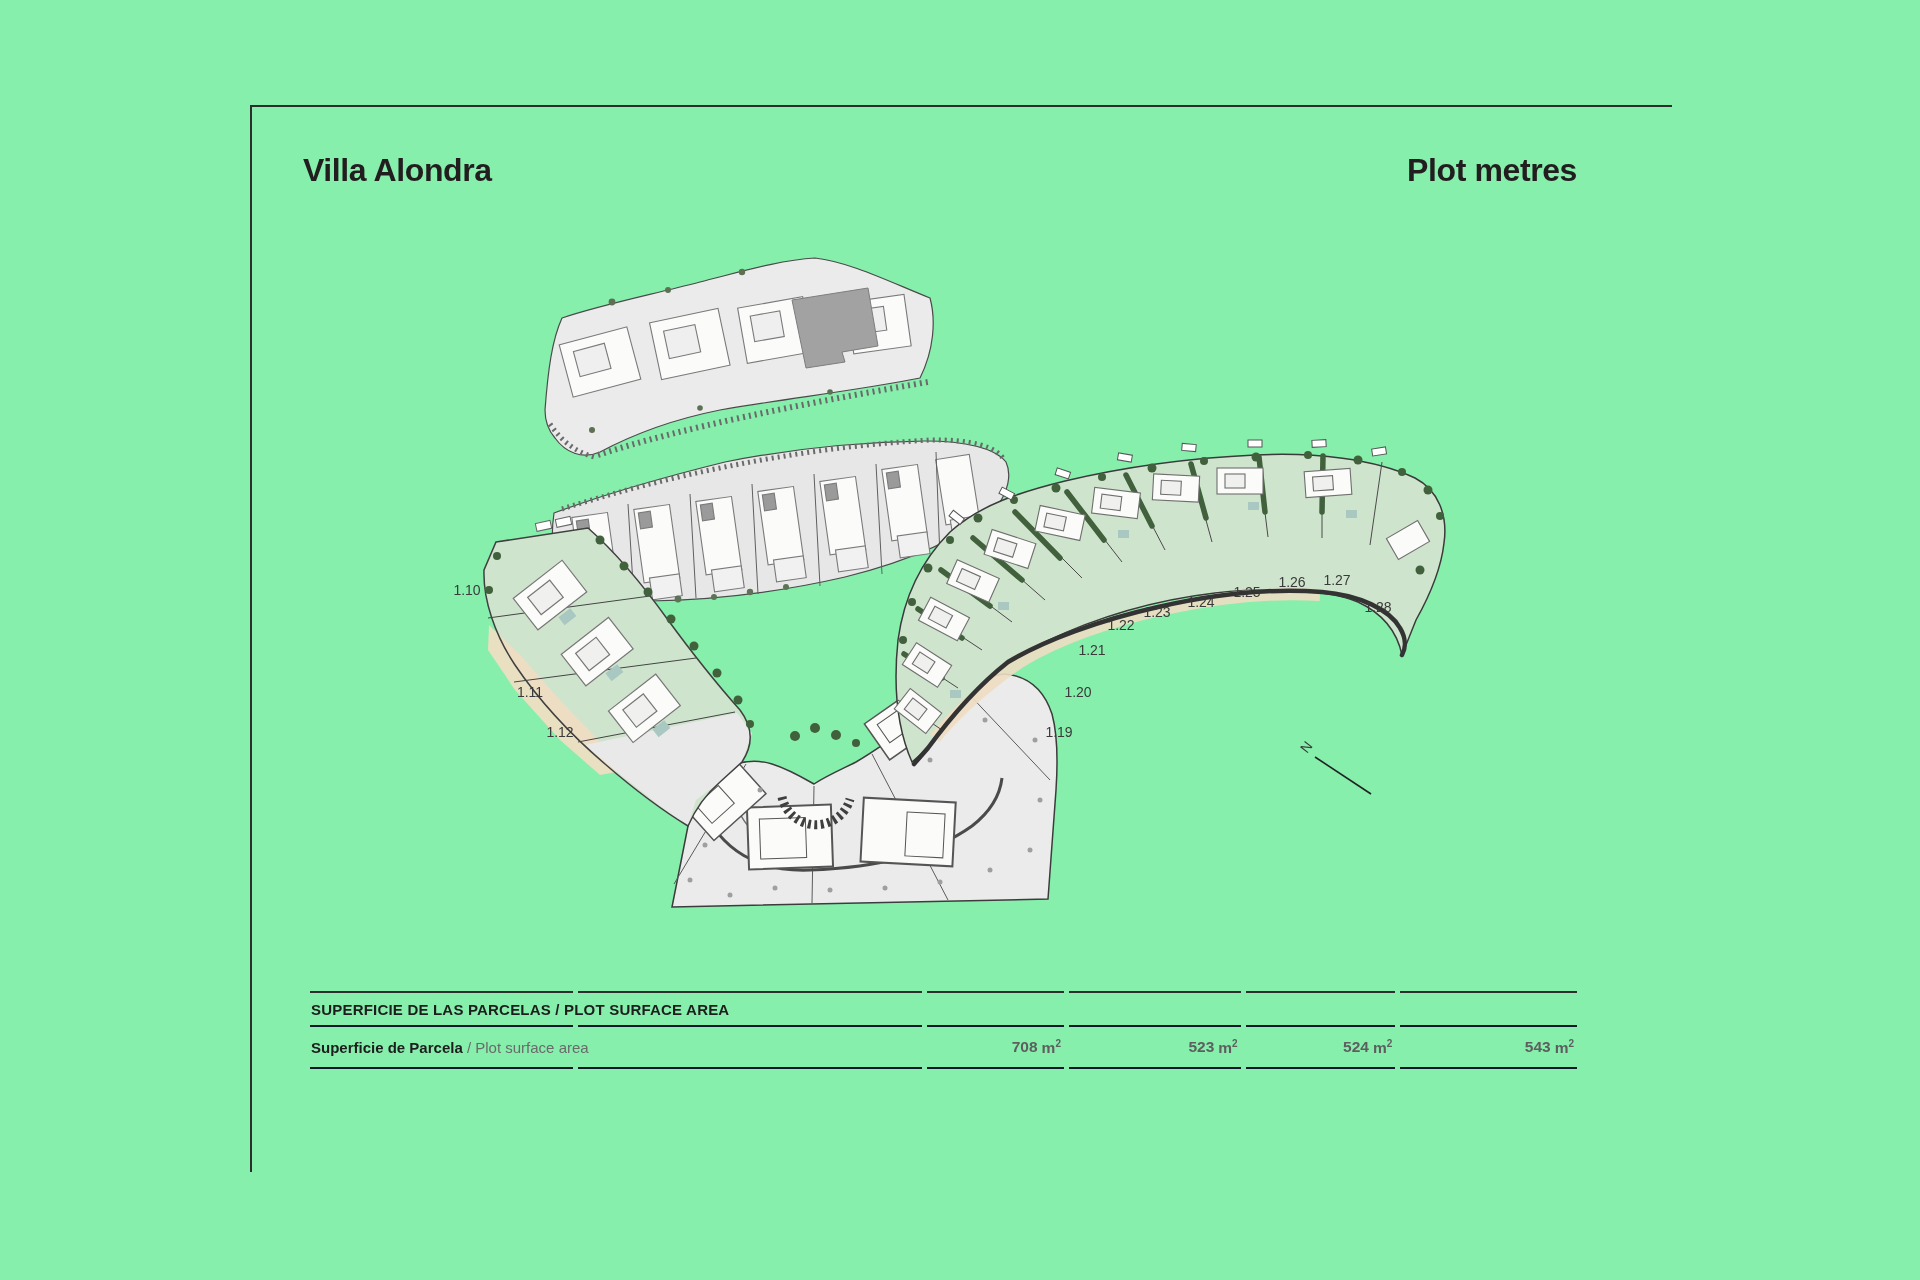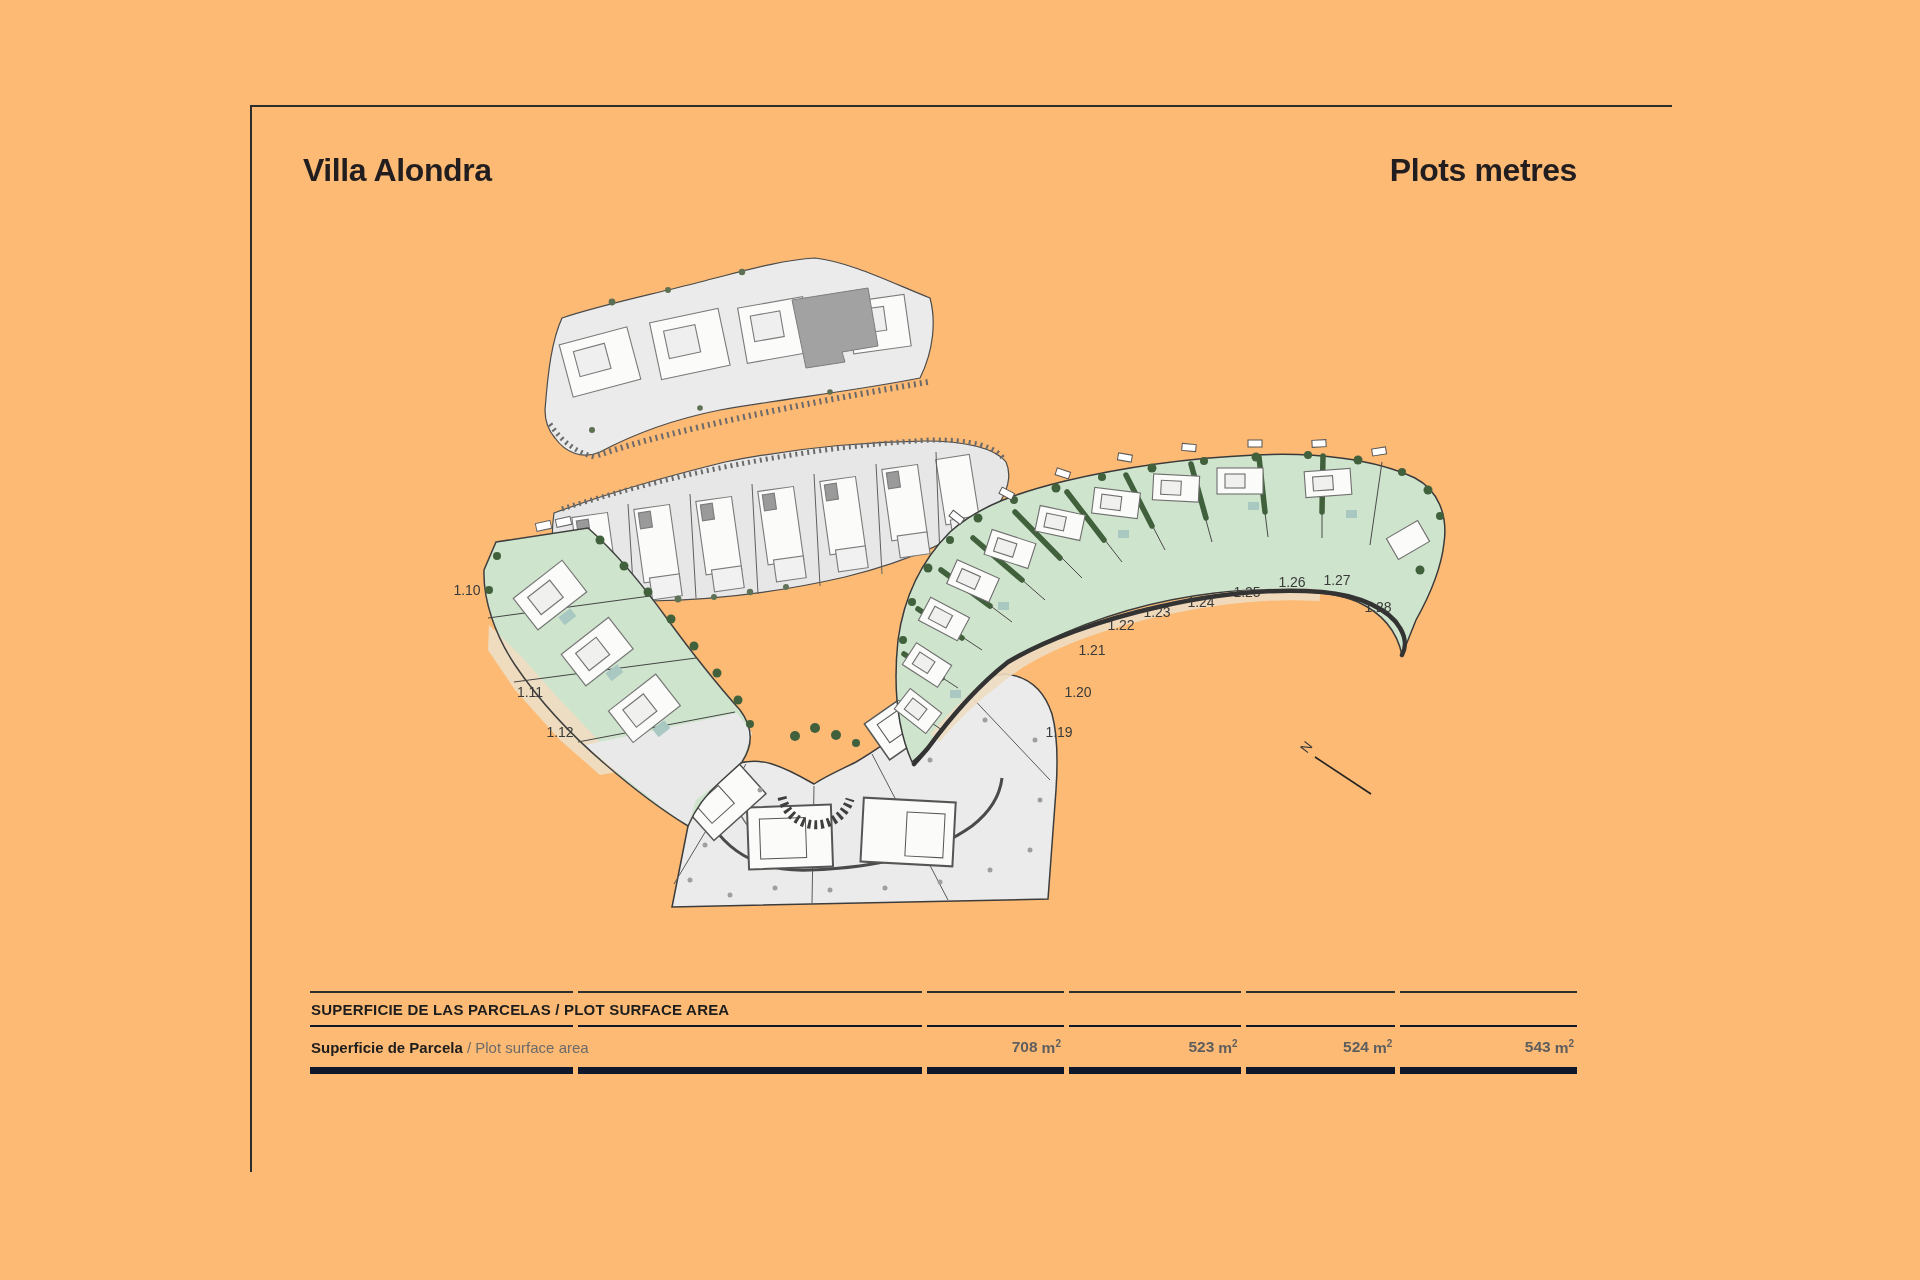--- a/index.html
+++ b/index.html
@@ -1,50 +1,50 @@
 <!DOCTYPE html>
 <html><head>
 <meta charset="utf-8">
 <style>
   html,body{margin:0;padding:0;background:#fff;}
-  .sheet{position:relative;width:1920px;height:1280px;background:#fdba74;
+  .sheet{position:relative;width:1920px;height:1280px;background:#86efac;
          font-family:"Liberation Sans", sans-serif;overflow:hidden;}
   .frame{position:absolute;left:250px;top:105px;width:1420px;height:1065px;
          border-top:2px solid #2d2d2d;border-left:2px solid #2d2d2d;}
   .title{position:absolute;top:154px;font-size:32px;font-weight:bold;
          color:#221e1f;letter-spacing:-0.4px;line-height:1;}
   .title-left{left:303px;}
   .title-right{right:343px;}
   .plan{position:absolute;left:430px;top:250px;width:1060px;height:720px;}
   .plan text{font-family:"Liberation Sans", sans-serif;font-size:14px;fill:#3a3a3a;}
   
   .tablewrap{position:absolute;left:305px;top:991px;width:1290px;}
   table.surface{table-layout:fixed;border-collapse:separate;border-spacing:5px 0;width:1277px;}
   table.surface td{font-size:15px;color:#1d1d1d;vertical-align:middle;overflow:visible;white-space:nowrap;}
   tr.r1 td{border-top:2px solid #2e2e2e;border-bottom:2px solid #0f172a;height:30px;}
   tr.r2 td{border-bottom:2px solid #2e2e2e;height:36px;}
-  tr.r3 td{border-bottom:7px solid #0f172a;height:38px;margin-top:24px;}
+  tr.r3 td{border-bottom:2px solid #0f172a;height:38px;margin-top:24px;}
   td.hdr{font-weight:bold;font-size:13.5px;letter-spacing:0.2px;color:#1a1a1a;}
   td.val{text-align:right;padding-right:3px;}
   tr.r2 td.val{font-weight:bold;font-size:15.5px;color:#1d1d1d;}
   tr.r3 td.val{font-weight:bold;font-size:15.5px;color:#5e5e5e;}
   .lbl-b{font-weight:bold;color:#1d1d1d;}
   .lbl-r{font-weight:normal;color:#6a6a6a;}
   .unit{margin-left:4px;}
   sup{font-size:10px;}
 </style>
 </head>
 <body>
 
 <div class="sheet">
 
   <div class="frame"></div>
 
   <div class="title title-left">Villa Alondra</div>
-  <div class="title title-right">Plots metres</div>
+  <div class="title title-right">Plot metres</div>
 
   <svg class="plan" viewBox="430 250 1060 720" width="1060" height="720">
 
     <g>
       <path stroke="#4a4a4a" stroke-width="1.2" d="M 545,410 C 548,370 552,340 562,318 C 600,305 650,295 700,282 C 740,272 780,260 815,258
                C 850,262 890,282 930,298 C 936,320 934,350 920,378 C 860,390 790,398 720,410
                C 670,420 630,436 600,452 C 582,460 565,452 555,438 C 548,430 545,420 545,410 Z" fill="#ebebeb"></path>
       <path d="M 598,455 C 680,428 800,404 928,382" fill="none" stroke="#6a6a6a" stroke-width="6" stroke-dasharray="2 4"></path>
       <path d="M 550,424 C 562,442 576,452 594,457" fill="none" stroke="#6a6a6a" stroke-width="5" stroke-dasharray="2 4"></path>
       <g stroke="#7a7a7a" stroke-width="1.1" fill="#fbfbf9">

